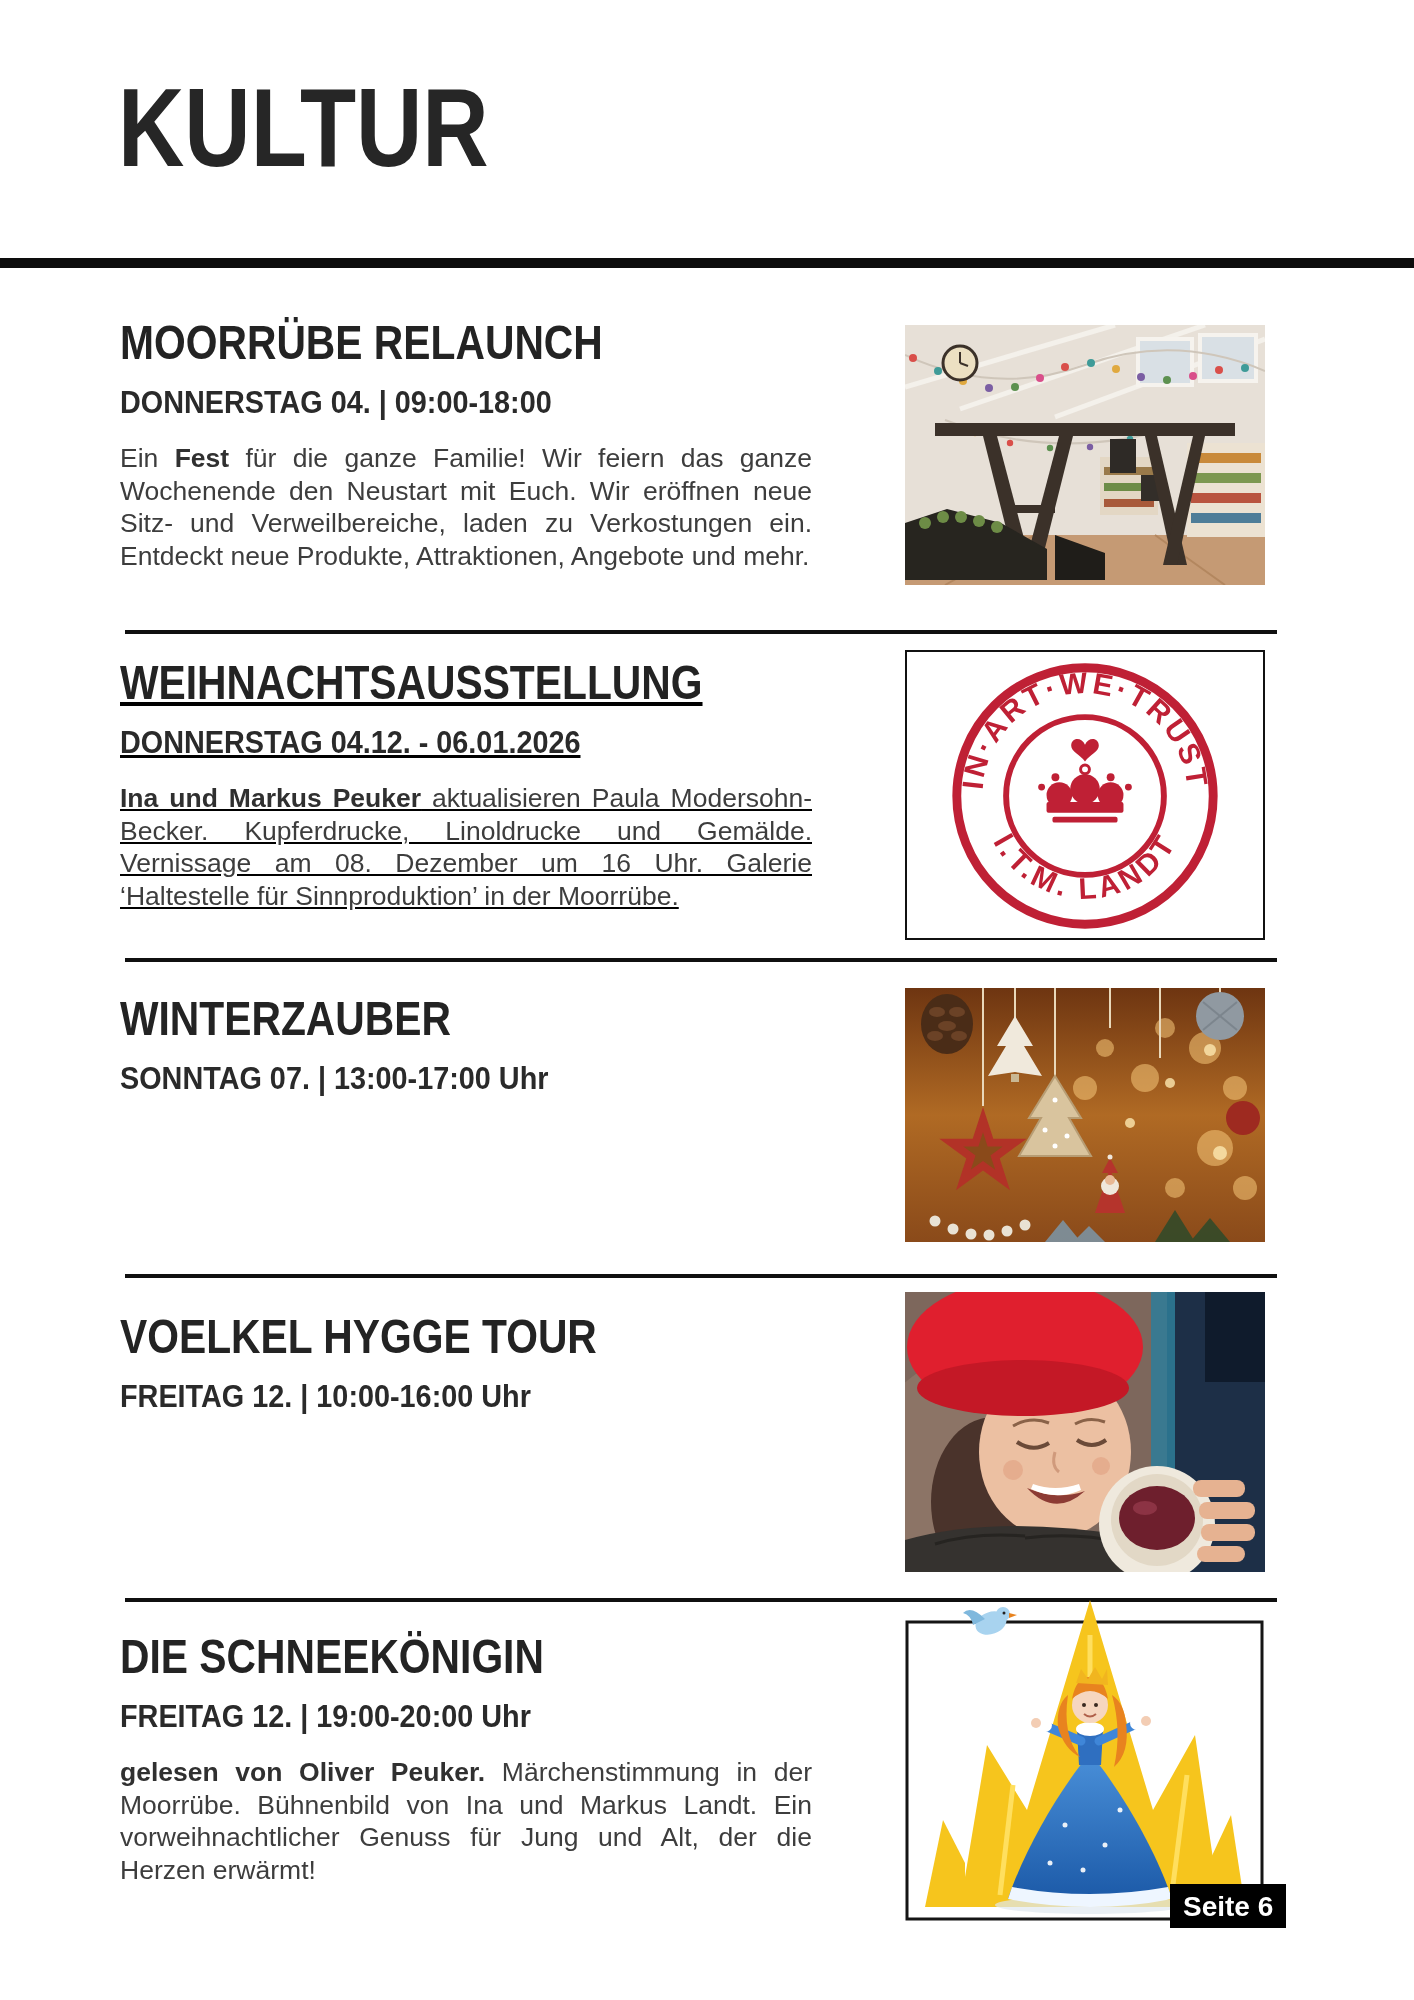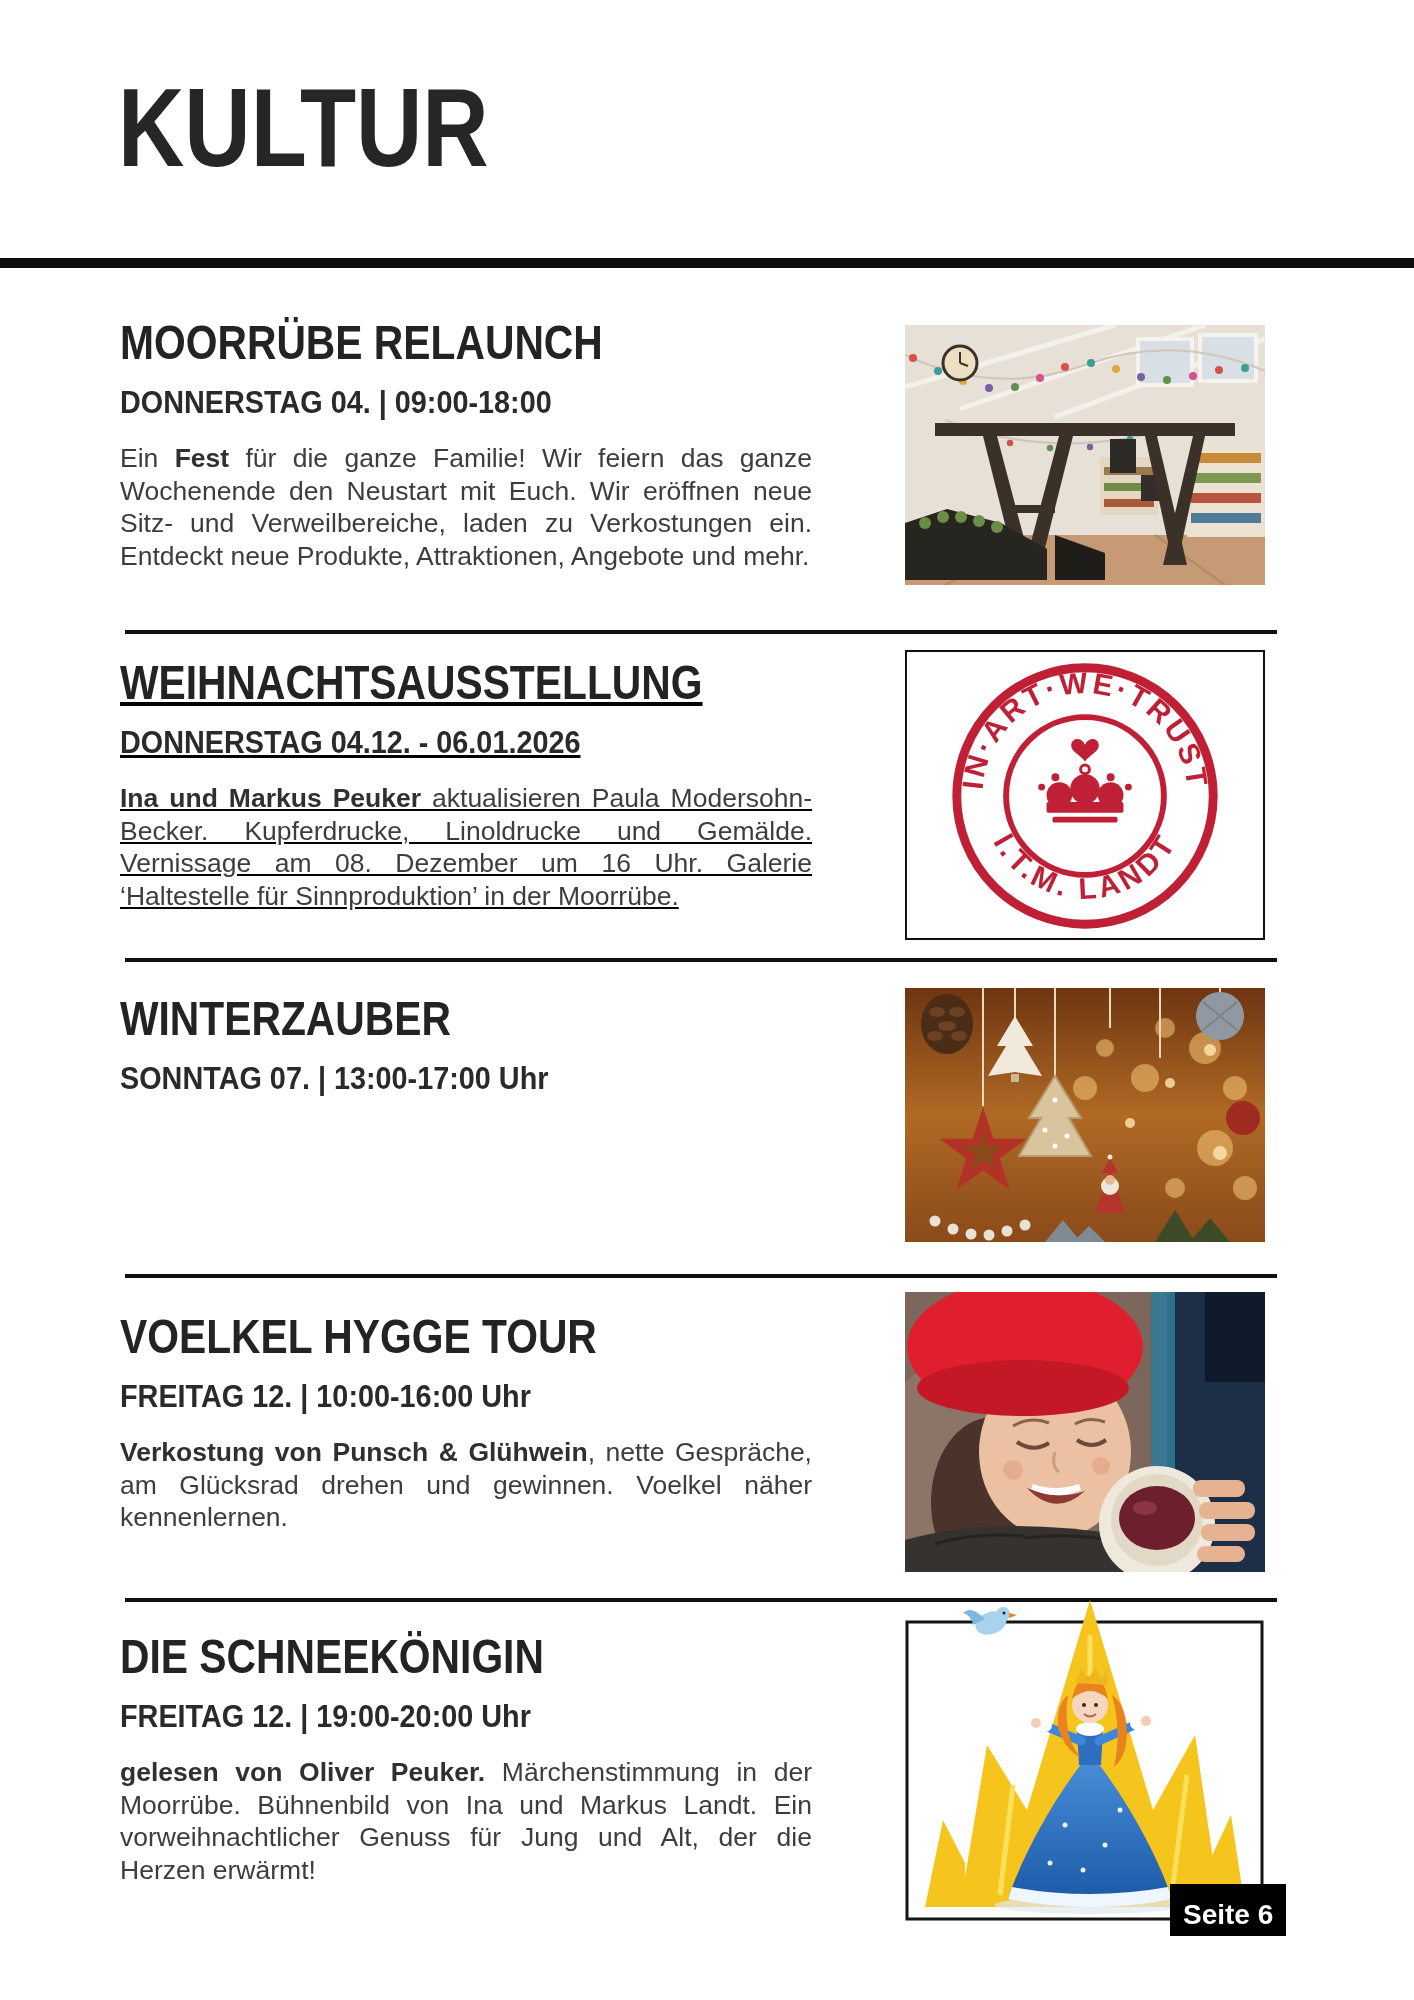--- a/index.html
+++ b/index.html
@@ -27,21 +27,21 @@
     margin:24px 0 0 0;font-size:26.5px;line-height:32.5px;color:#3d3d3d;
     text-align:justify;
   }
   .sec-body b{color:#303030;}
   .img-box{position:absolute;left:905px;width:360px;overflow:hidden;}
   .img-box svg{display:block;width:100%;height:100%;}
   .stamp-box{background:#ffffff;border:2px solid #111;box-sizing:border-box;}
   .queen-box{overflow:visible;}
   .page-badge{
     position:absolute;left:1170px;top:1884px;background:#000;color:#fff;
-    font-size:28px;font-weight:700;padding:16px 13px 5px 13px;line-height:1.1;
+    font-size:28px;font-weight:700;padding:8px 13px 5px 13px;line-height:1.1;
   }
 </style>
 </head>
 <body>
 
 <div class="page">
 
   <div class="kultur-title">KULTUR</div>
   <div class="top-rule"></div>
 
@@ -266,21 +266,20 @@
           <polygon points="168,254 184,238 200,254"></polygon>
         </g>
     </svg>
   </div>
 
   <div class="sep" style="top:1274px;"></div>
 
   <div class="section" style="top:1312px;">
     <h2 class="sec-title">VOELKEL HYGGE TOUR</h2>
     <div class="sec-date">FREITAG 12. | 10:00-16:00 Uhr</div>
-    <p class="sec-body"><span></span><b>Verkostung von Punsch &amp; Glühwein</b><span>, nette Gespräche, am Glücksrad drehen und gewinnen. Voelkel näher kennenlernen.</span></p>
   </div>
 
   <div class="img-box" style="top:1292px;height:280px;">
     <svg viewBox="0 0 360 280">
       <rect width="360" height="280" fill="#7d675c"></rect>
       <circle cx="80" cy="180" r="120" fill="#9b8170" opacity="0.5"></circle>
       <rect x="262" width="98" height="280" fill="#1d2f47"></rect>
       <rect x="246" y="0" width="24" height="280" fill="#2e7c99" opacity="0.85"></rect>
       <rect x="300" y="0" width="60" height="90" fill="#0f1b2c"></rect>
       <ellipse cx="88" cy="210" rx="62" ry="85" fill="#4a332b"></ellipse>

